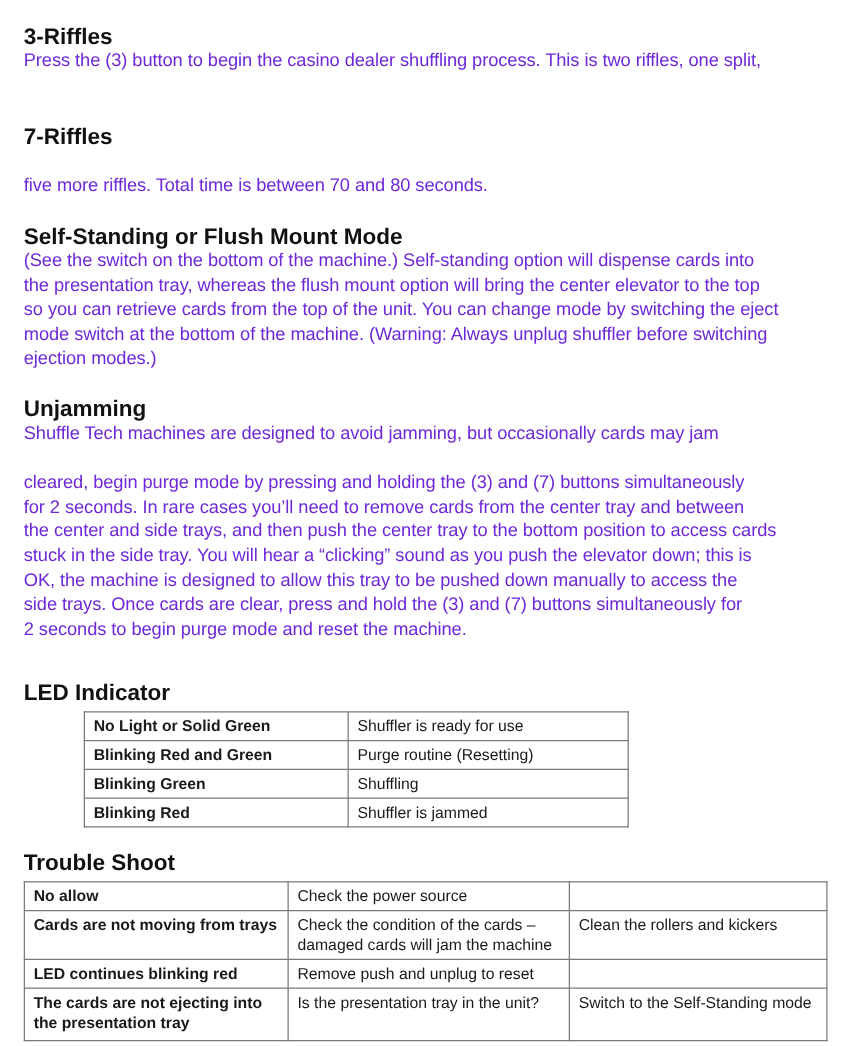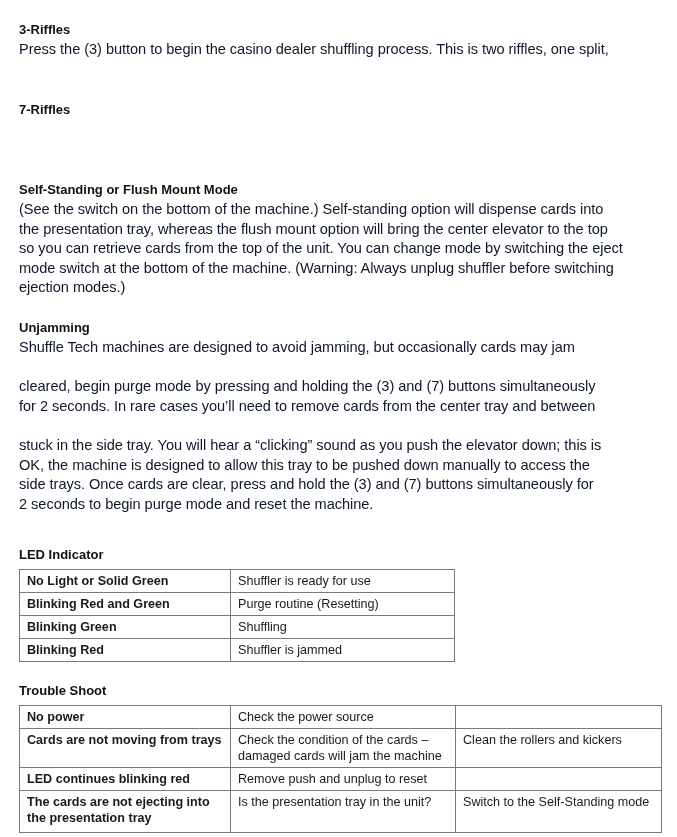--- a/index.html
+++ b/index.html
@@ -2,39 +2,39 @@
 <html><head>
 <meta charset="utf-8">
 <style>
   html, body { margin: 0; padding: 0; background: #ffffff; }
   body {
     width: 677px; height: 837px; position: relative; overflow: hidden;
     font-family: "Liberation Sans", sans-serif; color: #1a1a1a;
   }
   .sec { position: absolute; left: 19px; width: 650px; }
   .sec h2 {
-    margin: 0; font-size: 13px; font-weight: bold; line-height: 21px; color: #111;
+    margin: 0; font-size: 18px; font-weight: bold; line-height: 21px; color: #111;
   }
   .sec p {
-    margin: 0; font-size: 14.6px; line-height: 19.6px; color: #0f172a;
+    margin: 0; font-size: 14.6px; line-height: 19.6px; color: #6d28d9;
     letter-spacing: -0.05px;
   }
   #s1 { top: 19px; }
   #s2 { top: 99px; }
   #s3 { top: 179px; }
   #s4 { top: 317px; }
   #s5 { top: 544px; }
   #s6 { top: 680px; }
   table { border-collapse: collapse; margin-top: 4px; }
   td {
     border: 1px solid #7a7a7a; font-size: 12.6px; line-height: 16px;
     vertical-align: top; padding: 3px 7px 3px 7px; color: #1a1a1a;
   }
   td.k { font-weight: bold; }
-  #led-table { width: 436px; }
+  #led-table { width: 436px; margin-left: 48px; }
   #led-table td { height: 16px; }
   #led-table td.k { width: 196px; }
   #trouble-table { width: 643px; }
   #trouble-table td.c1 { width: 196px; }
   #trouble-table td.c2 { width: 210px; }
   #trouble-table tr.r1 td { height: 16px; }
   #trouble-table tr.r2 td { height: 31px; }
   #trouble-table tr.r3 td { height: 16px; }
   #trouble-table tr.r4 td { height: 35px; }
 </style>
@@ -45,20 +45,21 @@
   <h2>3-Riffles</h2>
   <p>
     <span>Press the (3) button to begin the casino dealer shuffling process. This is two riffles, one split,</span><br>
   </p>
 </div>
 
 <div class="sec" id="s2">
   <h2>7-Riffles</h2>
   <p>
     <br>
+    <span>five more riffles. Total time is between 70 and 80 seconds.</span>
   </p>
 </div>
 
 <div class="sec" id="s3">
   <h2>Self-Standing or Flush Mount Mode</h2>
   <p>
     <span>(See the switch on the bottom of the machine.) Self-standing option will dispense cards into</span><br>
     <span>the presentation tray, whereas the flush mount option will bring the center elevator to the top</span><br>
     <span>so you can retrieve cards from the top of the unit. You can change mode by switching the eject</span><br>
     <span>mode switch at the bottom of the machine. (Warning: Always unplug shuffler before switching</span><br>
@@ -66,21 +67,21 @@
   </p>
 </div>
 
 <div class="sec" id="s4">
   <h2>Unjamming</h2>
   <p>
     <span>Shuffle Tech machines are designed to avoid jamming, but occasionally cards may jam</span><br>
     <br>
     <span>cleared, begin purge mode by pressing and holding the (3) and (7) buttons simultaneously</span><br>
     <span>for 2 seconds. In rare cases you’ll need to remove cards from the center tray and between</span><br>
-    <br>
+    <span>the center and side trays, and then push the center tray to the bottom position to access cards</span><br>
     <span>stuck in the side tray. You will hear a “clicking” sound as you push the elevator down; this is</span><br>
     <span>OK, the machine is designed to allow this tray to be pushed down manually to access the</span><br>
     <span>side trays. Once cards are clear, press and hold the (3) and (7) buttons simultaneously for</span><br>
     <span>2 seconds to begin purge mode and reset the machine.</span>
   </p>
 </div>
 
 <div class="sec" id="s5">
   <h2>LED Indicator</h2>
   <table id="led-table">
@@ -103,21 +104,21 @@
     </tr>
   </tbody>
     </table>
 </div>
 
 <div class="sec" id="s6">
   <h2>Trouble Shoot</h2>
   <table id="trouble-table">
     <tbody>
         <tr class="r1">
-      <td class="k c1"><span>No power</span></td>
+      <td class="k c1"><span>No allow</span></td>
       <td class="c2"><span>Check the power source</span></td>
       <td><span></span></td>
     </tr>
     <tr class="r2">
       <td class="k c1"><span>Cards are not moving from trays</span></td>
       <td class="c2"><span>Check the condition of the cards –</span><br><span>damaged cards will jam the machine</span></td>
       <td><span>Clean the rollers and kickers</span></td>
     </tr>
     <tr class="r3">
       <td class="k c1"><span>LED continues blinking red</span></td>

